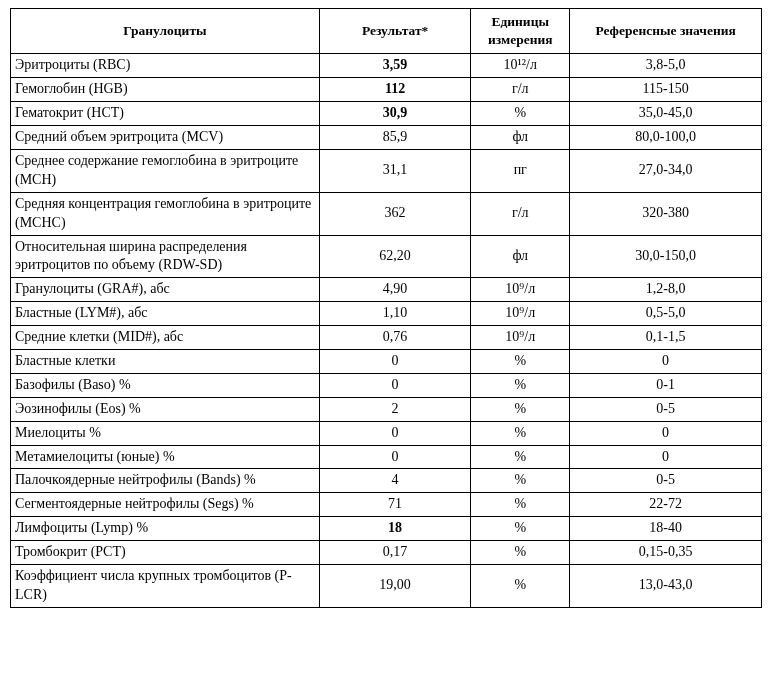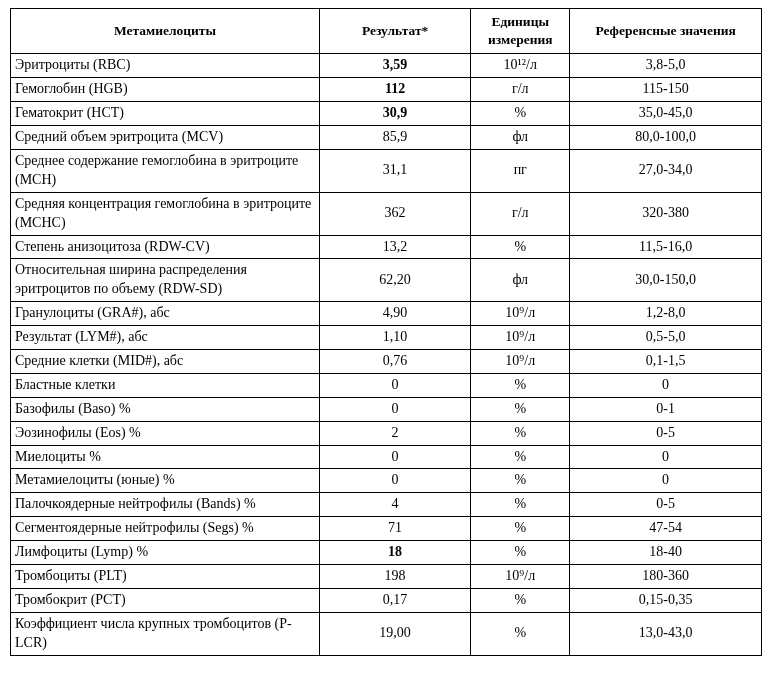--- a/index.html
+++ b/index.html
@@ -58,21 +58,21 @@
 <div class="page">
   <table class="lab-table">
     <colgroup>
       <col class="c-name">
       <col class="c-result">
       <col class="c-units">
       <col class="c-ref">
     </colgroup>
     <thead>
       <tr>
-        <th>Метамиелоциты</th>
+        <th>Гранулоциты</th>
         <th>Результат*</th>
         <th>Единицы измерения</th>
         <th>Референсные значения</th>
       </tr>
     </thead>
     <tbody id="table-body">
         <tr>
     <td class="col-name">Эритроциты (RBC)</td>
     <td class="col-result bold">3,59</td>
     <td class="col-units">10¹²/л</td>
@@ -102,39 +102,33 @@
     <td class="col-units">пг</td>
     <td class="col-ref">27,0-34,0</td>
   </tr>
         <tr>
     <td class="col-name">Средняя концентрация гемоглобина в эритроците (MCHC)</td>
     <td class="col-result">362</td>
     <td class="col-units">г/л</td>
     <td class="col-ref">320-380</td>
   </tr>
         <tr>
-    <td class="col-name">Степень анизоцитоза (RDW-CV)</td>
-    <td class="col-result">13,2</td>
-    <td class="col-units">%</td>
-    <td class="col-ref">11,5-16,0</td>
-  </tr>
-        <tr>
     <td class="col-name">Относительная ширина распределения эритроцитов по объему (RDW-SD)</td>
     <td class="col-result">62,20</td>
     <td class="col-units">фл</td>
     <td class="col-ref">30,0-150,0</td>
   </tr>
         <tr>
     <td class="col-name">Гранулоциты (GRA#), абс</td>
     <td class="col-result">4,90</td>
     <td class="col-units">10⁹/л</td>
     <td class="col-ref">1,2-8,0</td>
   </tr>
         <tr>
-    <td class="col-name">Результат (LYM#), абс</td>
+    <td class="col-name">Бластные (LYM#), абс</td>
     <td class="col-result">1,10</td>
     <td class="col-units">10⁹/л</td>
     <td class="col-ref">0,5-5,0</td>
   </tr>
         <tr>
     <td class="col-name">Средние клетки (MID#), абс</td>
     <td class="col-result">0,76</td>
     <td class="col-units">10⁹/л</td>
     <td class="col-ref">0,1-1,5</td>
   </tr>
@@ -171,33 +165,27 @@
         <tr>
     <td class="col-name">Палочкоядерные нейтрофилы (Bands)  %</td>
     <td class="col-result">4</td>
     <td class="col-units">%</td>
     <td class="col-ref">0-5</td>
   </tr>
         <tr>
     <td class="col-name">Сегментоядерные нейтрофилы (Segs) %</td>
     <td class="col-result">71</td>
     <td class="col-units">%</td>
-    <td class="col-ref">47-54</td>
+    <td class="col-ref">22-72</td>
   </tr>
         <tr>
     <td class="col-name">Лимфоциты (Lymp) %</td>
     <td class="col-result bold">18</td>
     <td class="col-units">%</td>
     <td class="col-ref">18-40</td>
-  </tr>
-        <tr>
-    <td class="col-name">Тромбоциты (PLT)</td>
-    <td class="col-result">198</td>
-    <td class="col-units">10⁹/л</td>
-    <td class="col-ref">180-360</td>
   </tr>
         <tr>
     <td class="col-name">Тромбокрит (PCT)</td>
     <td class="col-result">0,17</td>
     <td class="col-units">%</td>
     <td class="col-ref">0,15-0,35</td>
   </tr>
         <tr>
     <td class="col-name">Коэффициент числа крупных тромбоцитов (P-LCR)</td>
     <td class="col-result">19,00</td>

